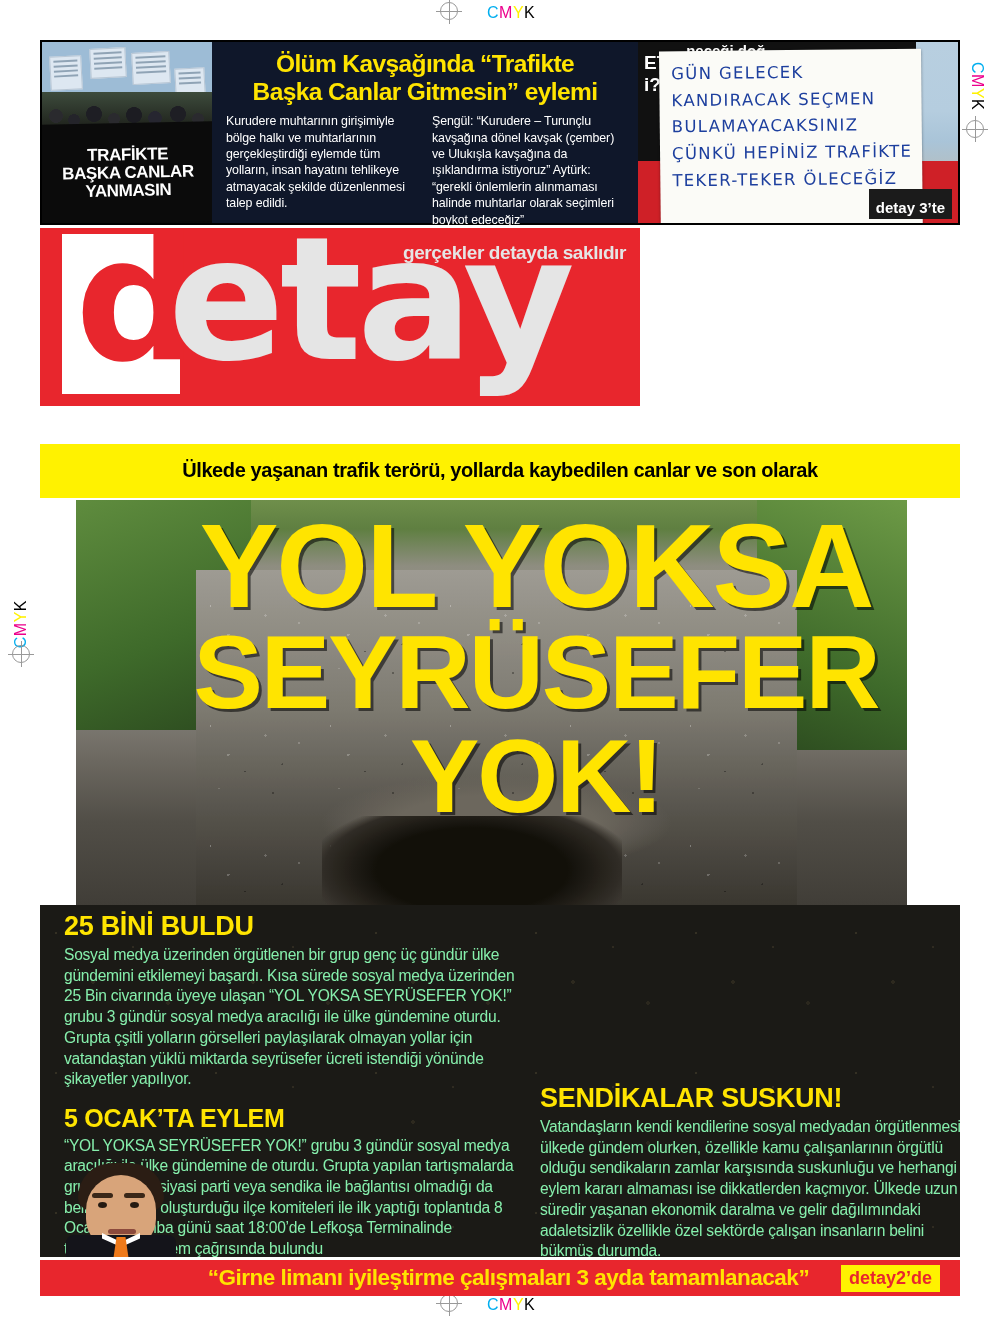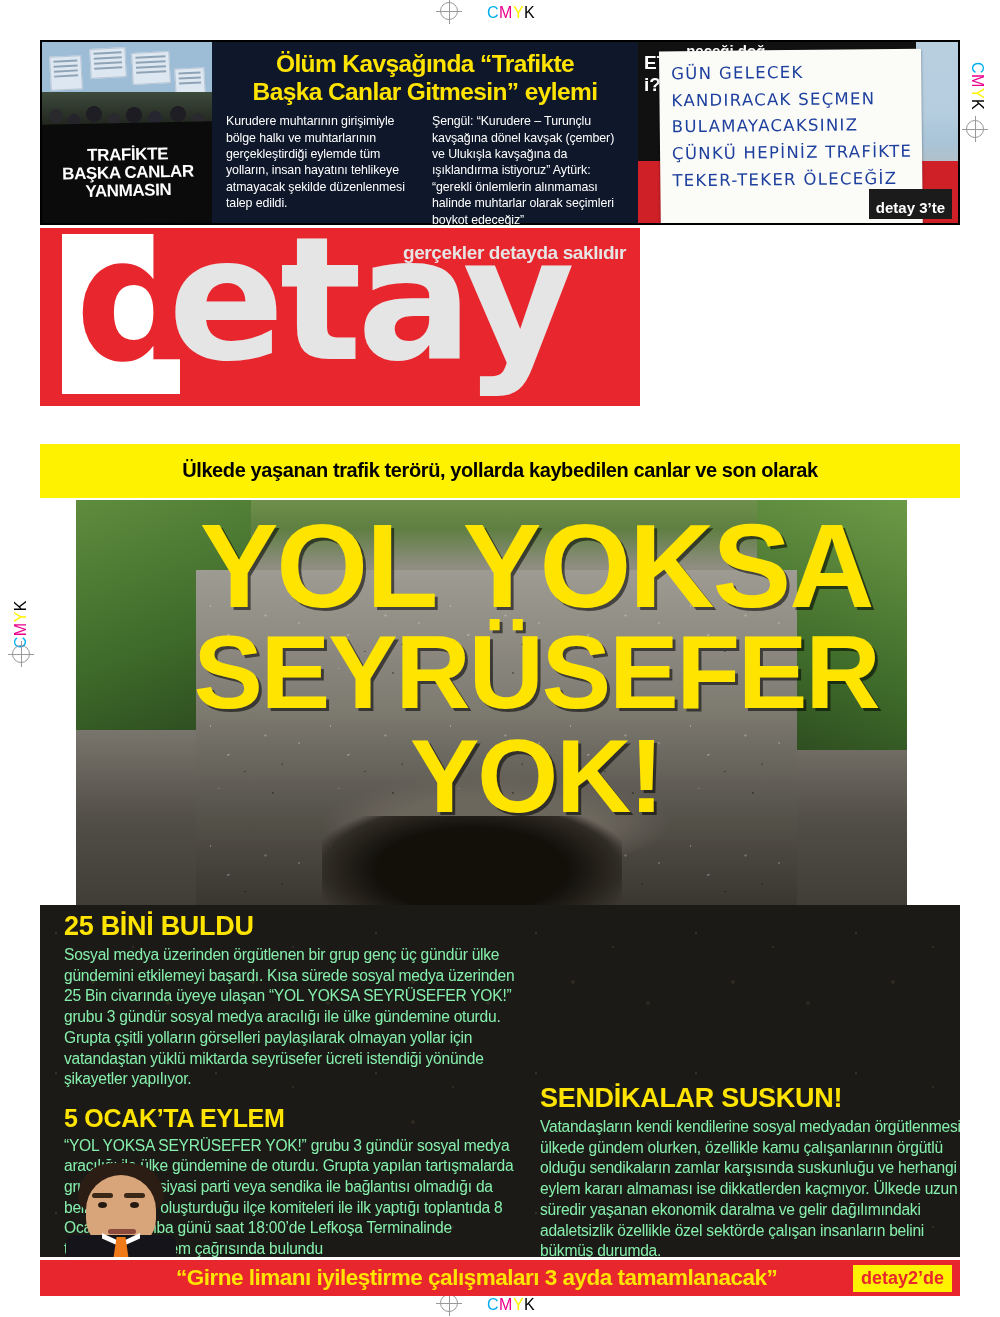--- a/index.html
+++ b/index.html
@@ -314,25 +314,25 @@
   }
 
   
   .redbar {
     position:absolute; left:40px; top:1260px; width:920px; height:36px;
     background:#e8262d; display:flex; align-items:center;
   }
   .redbar .spacer { width:136px; flex:0 0 136px; }
   .redbar .txt {
     flex:1; color:#ffe400; font-weight:bold; font-size:22.5px;
-    letter-spacing:-0.5px; white-space:nowrap;
+    letter-spacing:-0.5px; text-align:center; white-space:nowrap;
   }
   .redbar .tag {
     background:#fff200; color:#e8262d; font-weight:bold; font-size:18px;
-    padding:3px 8px; margin-right:8px; white-space:nowrap;
+    padding:3px 8px; margin-right:20px; white-space:nowrap;
   }
 </style>
 </head>
 <body>
 
 <div id="page">
 
   <div class="reg-mark reg-top"></div>
   <div class="cmyk cmyk-top"><span class="c">C</span><span class="m">M</span><span class="y">Y</span><span class="k">K</span></div>
 

